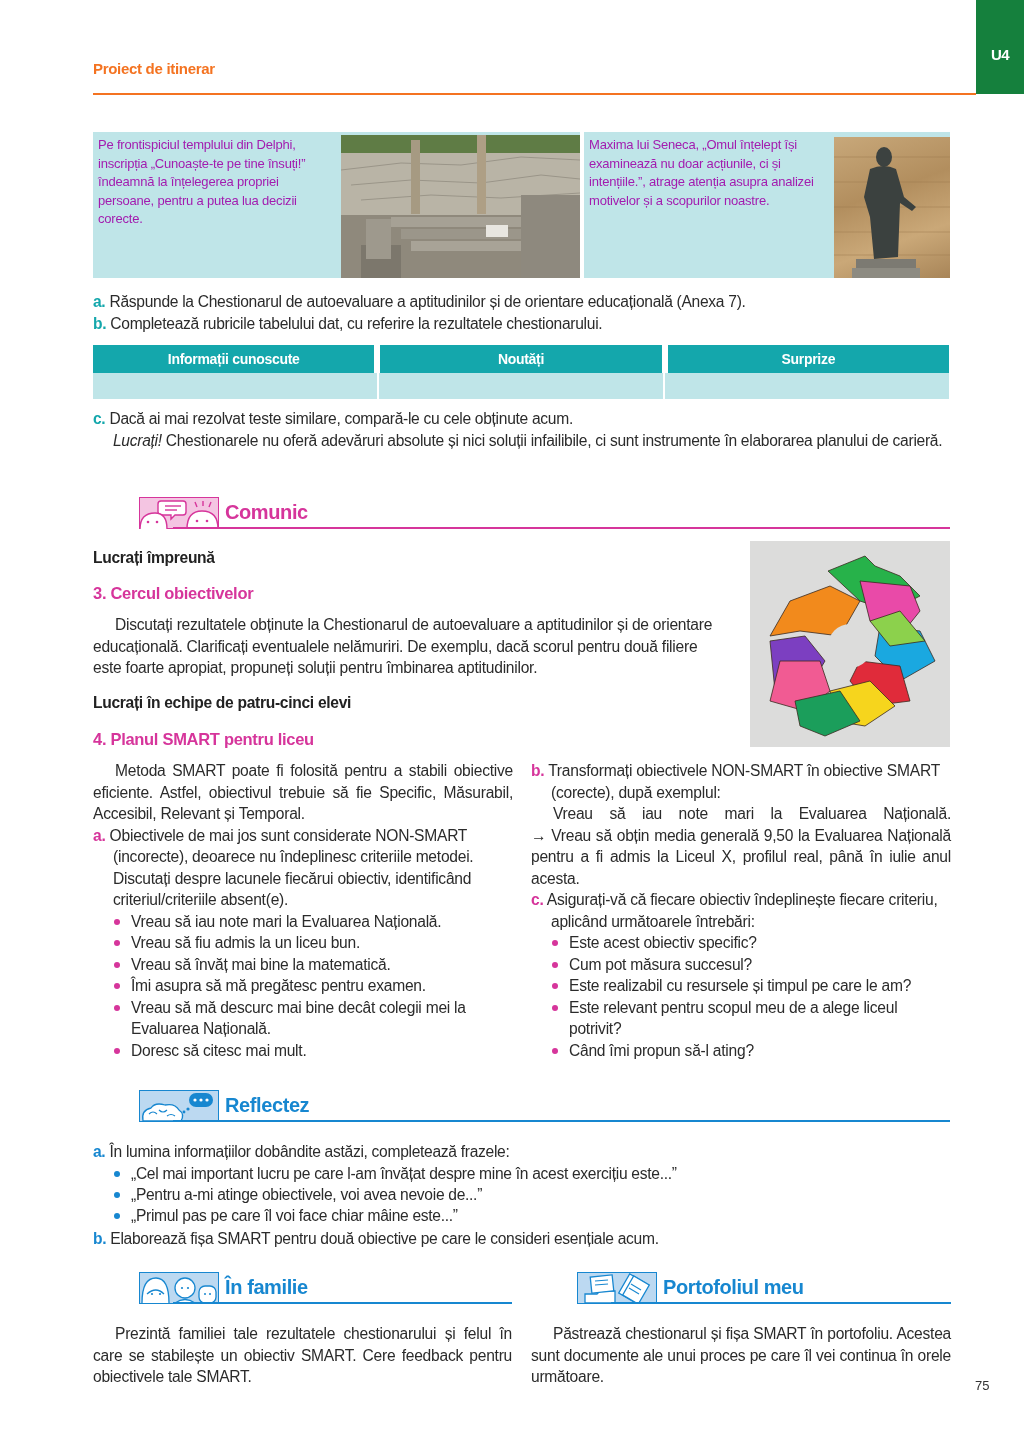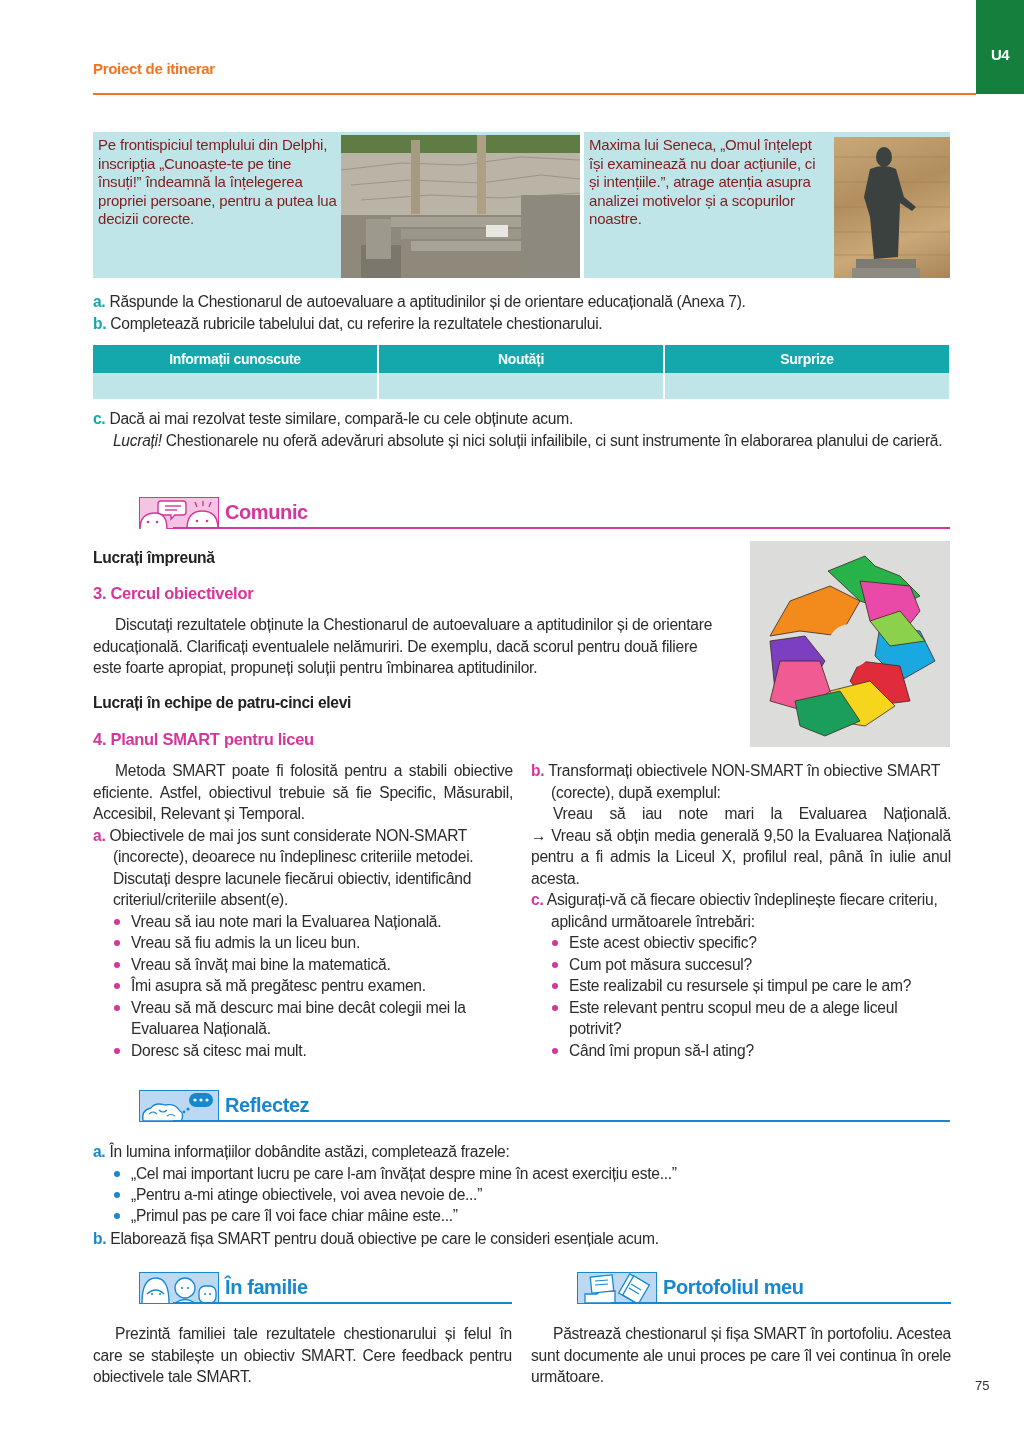--- a/index.html
+++ b/index.html
@@ -10,38 +10,38 @@
 
   
   .unit-tab { left: 976px; top: 0; width: 48px; height: 94px; background: #15803d; color: #fff; font-weight: bold; font-size: 15px; display: flex; justify-content: center; padding-top: 46px; letter-spacing: -0.5px; }
   .running-title { left: 93px; top: 60px; font-size: 15px; font-weight: bold; color: #f47321; letter-spacing: -0.3px; }
   .header-rule { left: 93px; top: 93px; width: 883px; height: 2px; background: #f47321; }
 
   
   .panel { background: #bfe5e8; }
   .panel-left { left: 93px; top: 132px; width: 487px; height: 146px; }
   .panel-right { left: 584px; top: 132px; width: 366px; height: 146px; }
-  .panel-text { font-size: 15px; line-height: 18.6px; color: #7f1d1d; letter-spacing: -0.2px; }
+  .panel-text { font-size: 13px; line-height: 18.6px; color: #a21caf; letter-spacing: -0.2px; }
   .pt-left { left: 98px; top: 136px; width: 240px; }
   .pt-right { left: 589px; top: 136px; width: 230px; }
 
   .photo { overflow: hidden; }
   .photo-delphi { left: 341px; top: 135px; width: 239px; height: 143px; background: linear-gradient(180deg, #6f8a55 0%, #b7b2a2 18%, #c9c4b5 40%, #9d968a 55%, #b8b3a8 70%, #8f897d 85%, #a79f92 100%); }
   .photo-seneca { left: 834px; top: 137px; width: 116px; height: 141px; background: linear-gradient(160deg, #c8a87a 0%, #b28e5e 40%, #caa878 70%, #a88558 100%); }
 
   
   .task-line { font-size: 15.6px; line-height: 21px; color: #2b2b2b; letter-spacing: -0.3px; }
   .lbl-teal { color: #14a7ac; font-weight: bold; }
   .lbl-pink { color: #d6359b; font-weight: bold; }
   .lbl-blue { color: #1787d0; font-weight: bold; }
 
   
   .tbl { left: 93px; top: 345px; width: 856px; }
   .tbl-head { display: flex; height: 28px; background: #14a7ac; }
-  .tbl-head div { flex: 1; color: #fff; font-weight: bold; font-size: 14px; display: flex; align-items: center; justify-content: center; border-right: 2px solid #ffffff; letter-spacing: -0.3px; }
+  .tbl-head div { flex: 1; color: #fff; font-weight: bold; font-size: 14px; display: flex; align-items: center; justify-content: center; border-right: 6px solid #ffffff; letter-spacing: -0.3px; }
   .tbl-head div:last-child { border-right: none; }
   .tbl-body { display: flex; height: 26px; }
   .tbl-body div { flex: 1; background: #bfe5e8; border-right: 2px solid #fff; }
   .tbl-body div:last-child { border-right: none; }
 
   
   .sec-head { height: 34px; display: flex; align-items: flex-end; padding-left: 46px; }
   .sec-icon { width: 80px; height: 32px; display: block; }
   .sec-title { font-size: 20px; font-weight: bold; margin-left: 6px; padding-bottom: 5px; letter-spacing: -0.4px; }
   .sec-rule { position: absolute; bottom: 0; height: 2px; }

